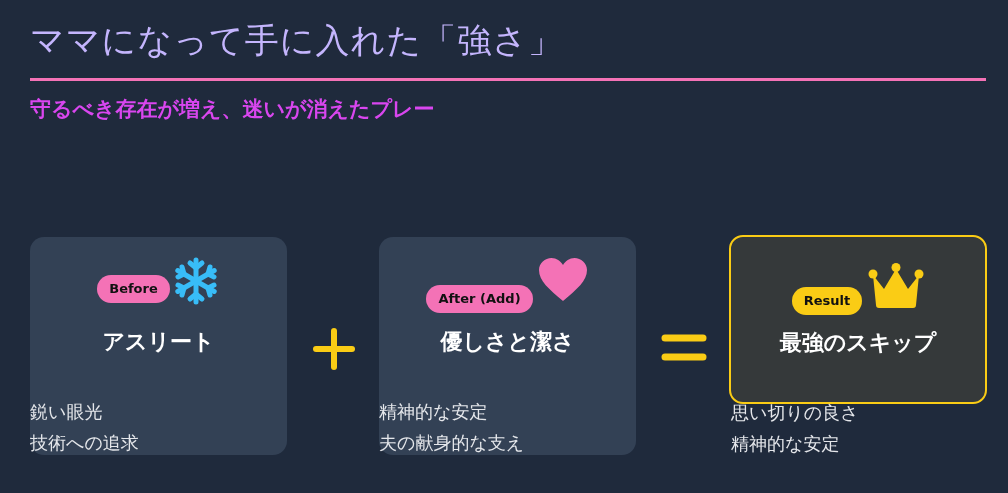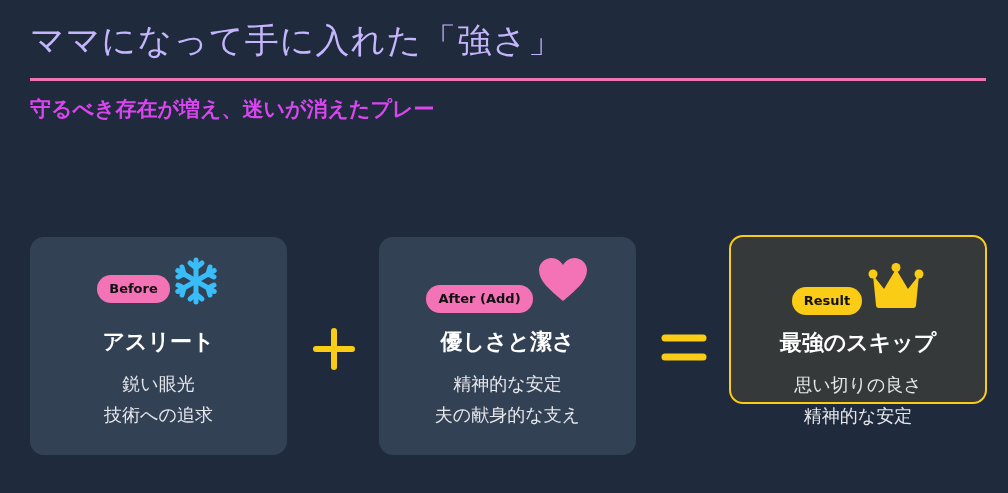--- a/index.html
+++ b/index.html
@@ -30,21 +30,21 @@
     height:28px; line-height:28px; padding:0 12px; border-radius:14px; font-size:13px; font-weight:bold;
     color:#111; margin-bottom:0; white-space:nowrap;
   }
   .badge.pink { background:#f472b6; }
   .badge.yellow { background:#facc15; }
   .icon { display:inline-block; margin-left:2px; }
   .card-title {
     position:absolute; left:0; right:0; top:90px; text-align:center; font-size:22px; font-weight:bold; color:#ffffff;
   }
   .line1, .line2 {
-    position:absolute; left:0; right:0; text-align:center; font-size:18px; color:#e5e7eb;
+    position:absolute; left:0; right:0; font-size:18px; color:#e5e7eb;margin-top:28px;
   }
   .line1 { top:135px; }
   .line2 { top:166px; }
   .op { position:absolute; }
 </style>
 </head>
 <body>
 
 <div class="title">ママになって手に入れた「強さ」</div>
 <div class="rule"></div>

